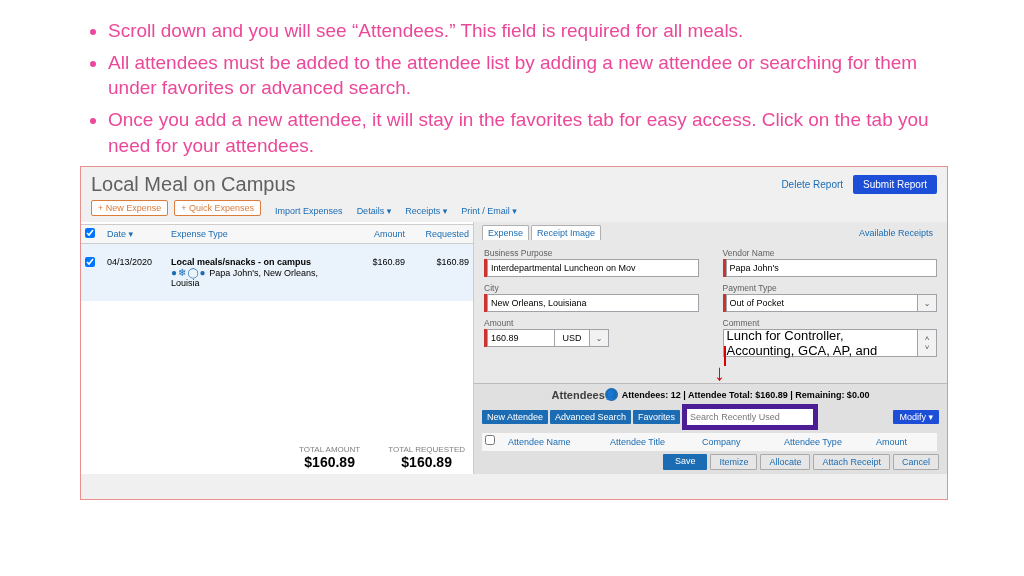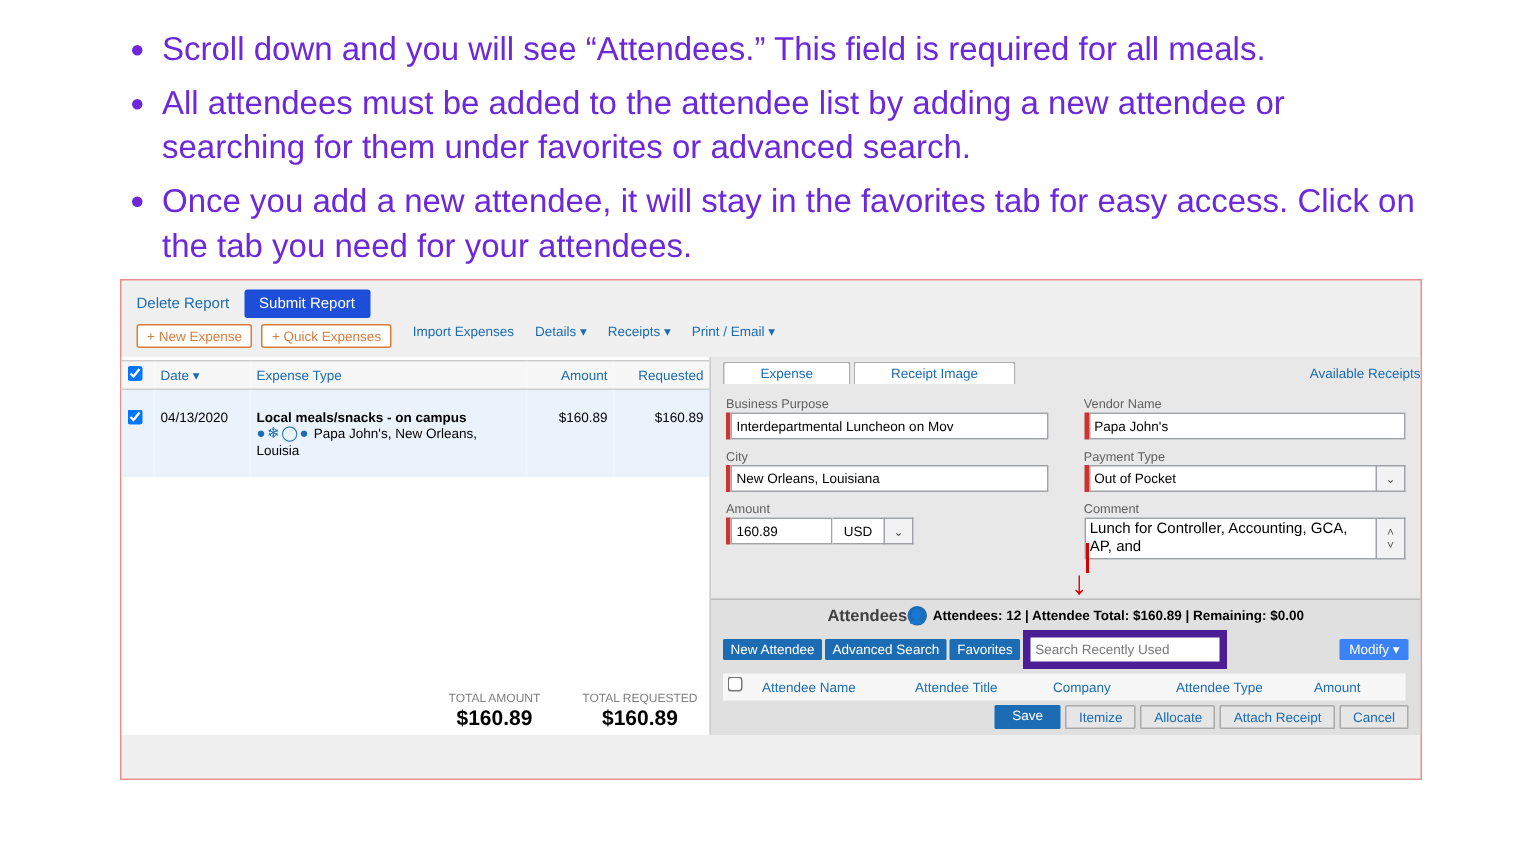--- a/index.html
+++ b/index.html
@@ -1,81 +1,82 @@
 <!DOCTYPE html>
 <html><head>
 <meta charset="utf-8">
 <style>
 body{font-family:Arial,Helvetica,sans-serif;margin:0;background:#fff;width:1024px;height:576px}
 .instructions{margin:18px 80px 8px 80px}
 .instructions ul{padding-left:28px;margin:0}
-.instructions li{font-size:22px;line-height:1.35;color:#6d28d9;margin-bottom:6px}
+.instructions li{font-size:19px;line-height:1.35;color:#ec4899;margin-bottom:6px}
 .screenshot{margin:0 80px;border:1px solid #e89090;background:#f0f0f0;width:866px;height:332px;position:relative;overflow:hidden;font-size:9px}
 .sshdr{display:flex;justify-content:space-between;align-items:center;padding:6px 10px 2px 10px}
 .sstitle{font-size:20px;color:#606060}
 .tophdr-right{display:flex;align-items:center;gap:10px}
 .link-blue{color:#1b6cb3;font-size:10px;cursor:pointer}
 .btn-submit{background:#1d4ed8;color:#fff;padding:4px 10px;border-radius:2px;font-size:10px}
-.toolbar{display:flex;align-items:flex-start;gap:6px;padding:2px 10px 6px 10px}
+.toolbar{display:flex;align-items:flex-end;gap:6px;padding:2px 10px 6px 10px}
 .btn-outline{border:1px solid #d97c3c;color:#d97c3c;padding:2px 6px;border-radius:2px;font-size:9px;background:#fff}
 .tblink{color:#1b6cb3;font-size:9px;margin-left:8px}
 .splitpane{display:flex;height:252px}
 .leftpane{width:392px;background:#fff;position:relative}
 .rightpane{flex:1;background:#e8e8e8;position:relative;border-left:1px solid #ccc}
 .expenses-hdr{display:flex;align-items:center;justify-content:space-between;padding:0 4px 0 10px;margin-top:2px}
 .expenses-hdr h4{margin:0;font-weight:normal;font-size:12px;color:#606060}
 .smbtns{display:flex;gap:2px;align-items:center}
 .btn-blue{background:#1b6cb3;color:#fff;padding:2px 5px;font-size:9px;border-radius:1px}
 .view{color:#1b6cb3;font-size:9px;margin-left:4px}
 .etable{width:100%;border-collapse:collapse;margin-top:2px}
 .etable th{font-size:9px;color:#1b6cb3;text-align:left;padding:3px 4px;border-top:1px solid #ccc;border-bottom:1px solid #ccc;background:#f7f7f7;font-weight:normal}
 .etable td{font-size:9px;padding:13px 4px;vertical-align:top;background:#eaf3fb}
 .icons{color:#1b6cb3;letter-spacing:1px;font-size:10px}
 .totals{position:absolute;bottom:4px;right:8px;display:flex;gap:28px;text-align:center}
 .tot small{font-size:8px;color:#808080;display:block}
 .tot b{font-size:14px;color:#000}
 .tabs{display:flex;gap:2px;padding:3px 8px 0 8px}
-.tab{background:#fff;border:1px solid #b0b0b0;border-bottom:none;padding:2px 24px;font-size:9px;color:#1b6cb3;border-radius:2px 2px 0 0}
-.availr{position:absolute;top:6px;right:0;color:#1b6cb3;font-size:9px}
+.tab{background:#fff;border:1px solid #b0b0b0;border-bottom:none;padding:2px 5px;font-size:9px;color:#1b6cb3;border-radius:2px 2px 0 0}
+.availr{position:absolute;top:6px;right:14px;color:#1b6cb3;font-size:9px}
 .formrow{display:flex;gap:24px;padding:2px 10px}
 .fld{flex:1}
 .fld label{font-size:8.5px;color:#606060;display:block;margin:2px 0 1px}
 .fld-input{display:flex}
 .redbar{width:3px;background:#c33;display:block}
 .inp{border:1px solid #9fa3a7;background:#fff;height:16px;flex:1;font-size:9px;padding:0 3px;display:flex;align-items:center}
 .sel{width:18px;border:1px solid #9fa3a7;border-left:none;background:#f2f2f2;display:flex;align-items:center;justify-content:center;font-size:8px;color:#555}
 .attsec{position:absolute;bottom:0;left:0;right:0;background:#e0e0e0;border-top:1px solid #bbb;padding:4px 8px}
 .attheader{display:flex;justify-content:center;align-items:center;margin-bottom:3px}
 .attheader h5{margin:0;font-size:11px;font-weight:bold;color:#404040}
 .attinfo{font-size:9px;color:#000}
 .arrow{position:absolute;top:-22px;left:240px;color:#d90000;font-size:22px;font-weight:bold;line-height:1}
 .arrowline{position:absolute;top:-38px;left:250px;width:2px;height:20px;background:#d90000}
 .attbtns{display:flex;gap:2px;align-items:center;margin-bottom:3px}
 .search-recent{border:5px solid #4c1d95;background:#fff;height:16px;width:120px;font-size:9px;padding:0 3px;color:#777;display:flex;align-items:center}
-.modify{margin-left:auto;background:#3b82f6;color:#fff;padding:2px 6px;font-size:9px;border-radius:1px}
+.modify{margin-left:auto;background:#1d4ed8;color:#fff;padding:2px 6px;font-size:9px;border-radius:1px}
 .atttbl{display:flex;gap:0;margin-bottom:3px}
 .atttbl div{font-size:9px;color:#1b6cb3;padding:4px 6px;border-right:0px solid #ccc;background:#f7f7f7}
 .atttbl .ck{width:14px;padding:2px 3px;color:#555}
 .saverow{display:flex;gap:3px;justify-content:flex-end}
 .gbtn{background:#e6e6e6;border:1px solid #aaa;color:#1b6cb3;padding:2px 8px;font-size:9px;border-radius:1px}
 .personicon{background:#1b6cb3;color:#fff;border-radius:50%;width:13px;height:13px;display:inline-flex;align-items:center;justify-content:center;font-size:9px;margin-right:4px}
 </style>
 </head>
 <body>
 
 <div class="instructions">
   <ul>
     <li>Scroll down and you will see “Attendees.” This field is required for all meals.</li>
     <li>All attendees must be added to the attendee list by adding a new attendee or searching for them under favorites or advanced search.</li>
     <li>Once you add a new attendee, it will stay in the favorites tab for easy access. Click on the tab you need for your attendees.</li>
   </ul>
 </div>
 
 <div class="screenshot">
   <div class="sshdr">
+    <div class="sstitle">Local Meal on Campus</div>
     <div class="tophdr-right">
       <span class="link-blue">Delete Report</span>
       <span class="btn-submit">Submit Report</span>
     </div>
   </div>
   <div class="toolbar">
     <span class="btn-outline">+ New Expense</span>
     <span class="btn-outline">+ Quick Expenses</span>
     <span class="tblink">Import Expenses</span>
     <span class="tblink">Details ▾</span>
@@ -161,21 +162,21 @@
           <div class="fld-input">
               <span class="redbar"></span>
               <div class="inp" style="flex:0 0 60px">160.89</div>
               <div class="inp" style="flex:0 0 28px;border-left:none;justify-content:center">USD</div>
               <div class="sel">⌄</div>
             </div>
           </div>
         <div class="fld">
             <label>Comment</label>
           <div class="fld-input">
-              <div class="inp" style="height:26px;font-size:10px;line-height:1.2;white-space:normal">Lunch for Controller, Accounting, GCA, AP, and</div>
+              <div class="inp" style="height:26px;font-size:13px;line-height:1.2;white-space:normal">Lunch for Controller, Accounting, GCA, AP, and</div>
               <div class="sel" style="height:26px;flex-direction:column">˄<br>˅</div>
             </div>
           </div>
       </div>
 
       <div class="attsec">
         <div class="arrowline"></div>
         <div class="arrow">↓</div>
         <div class="attheader">
           <h5>Attendees</h5>

